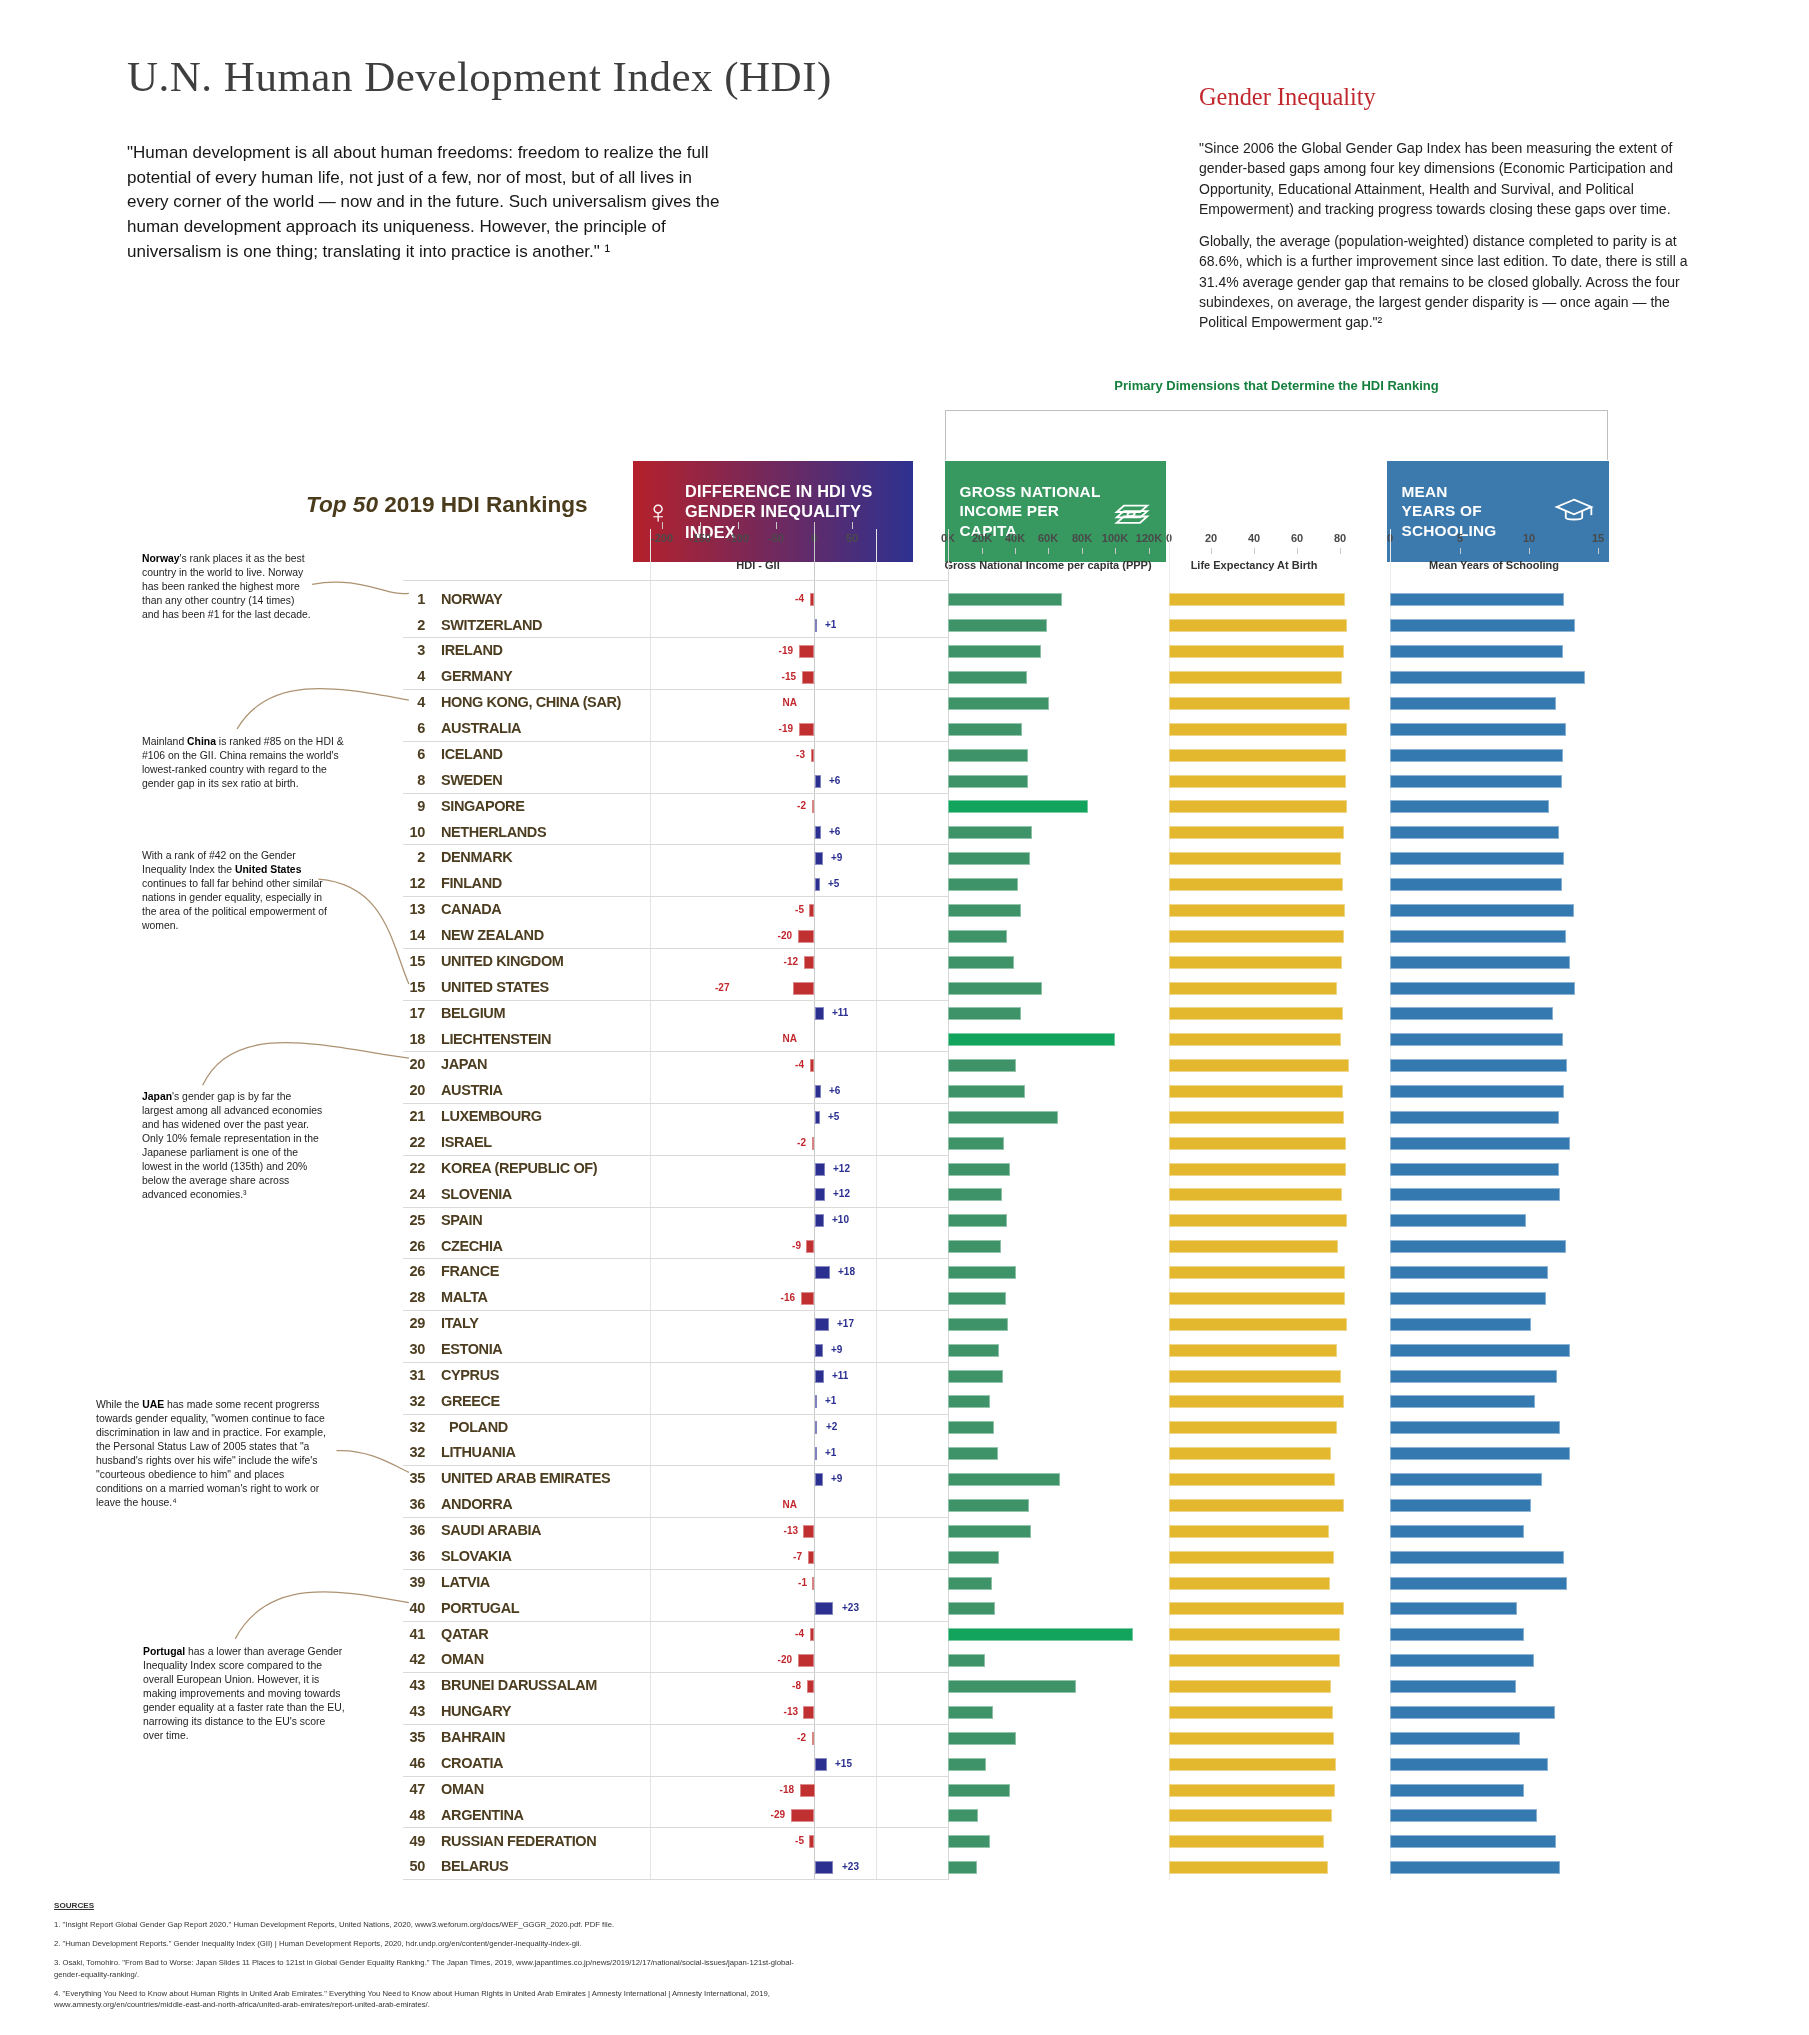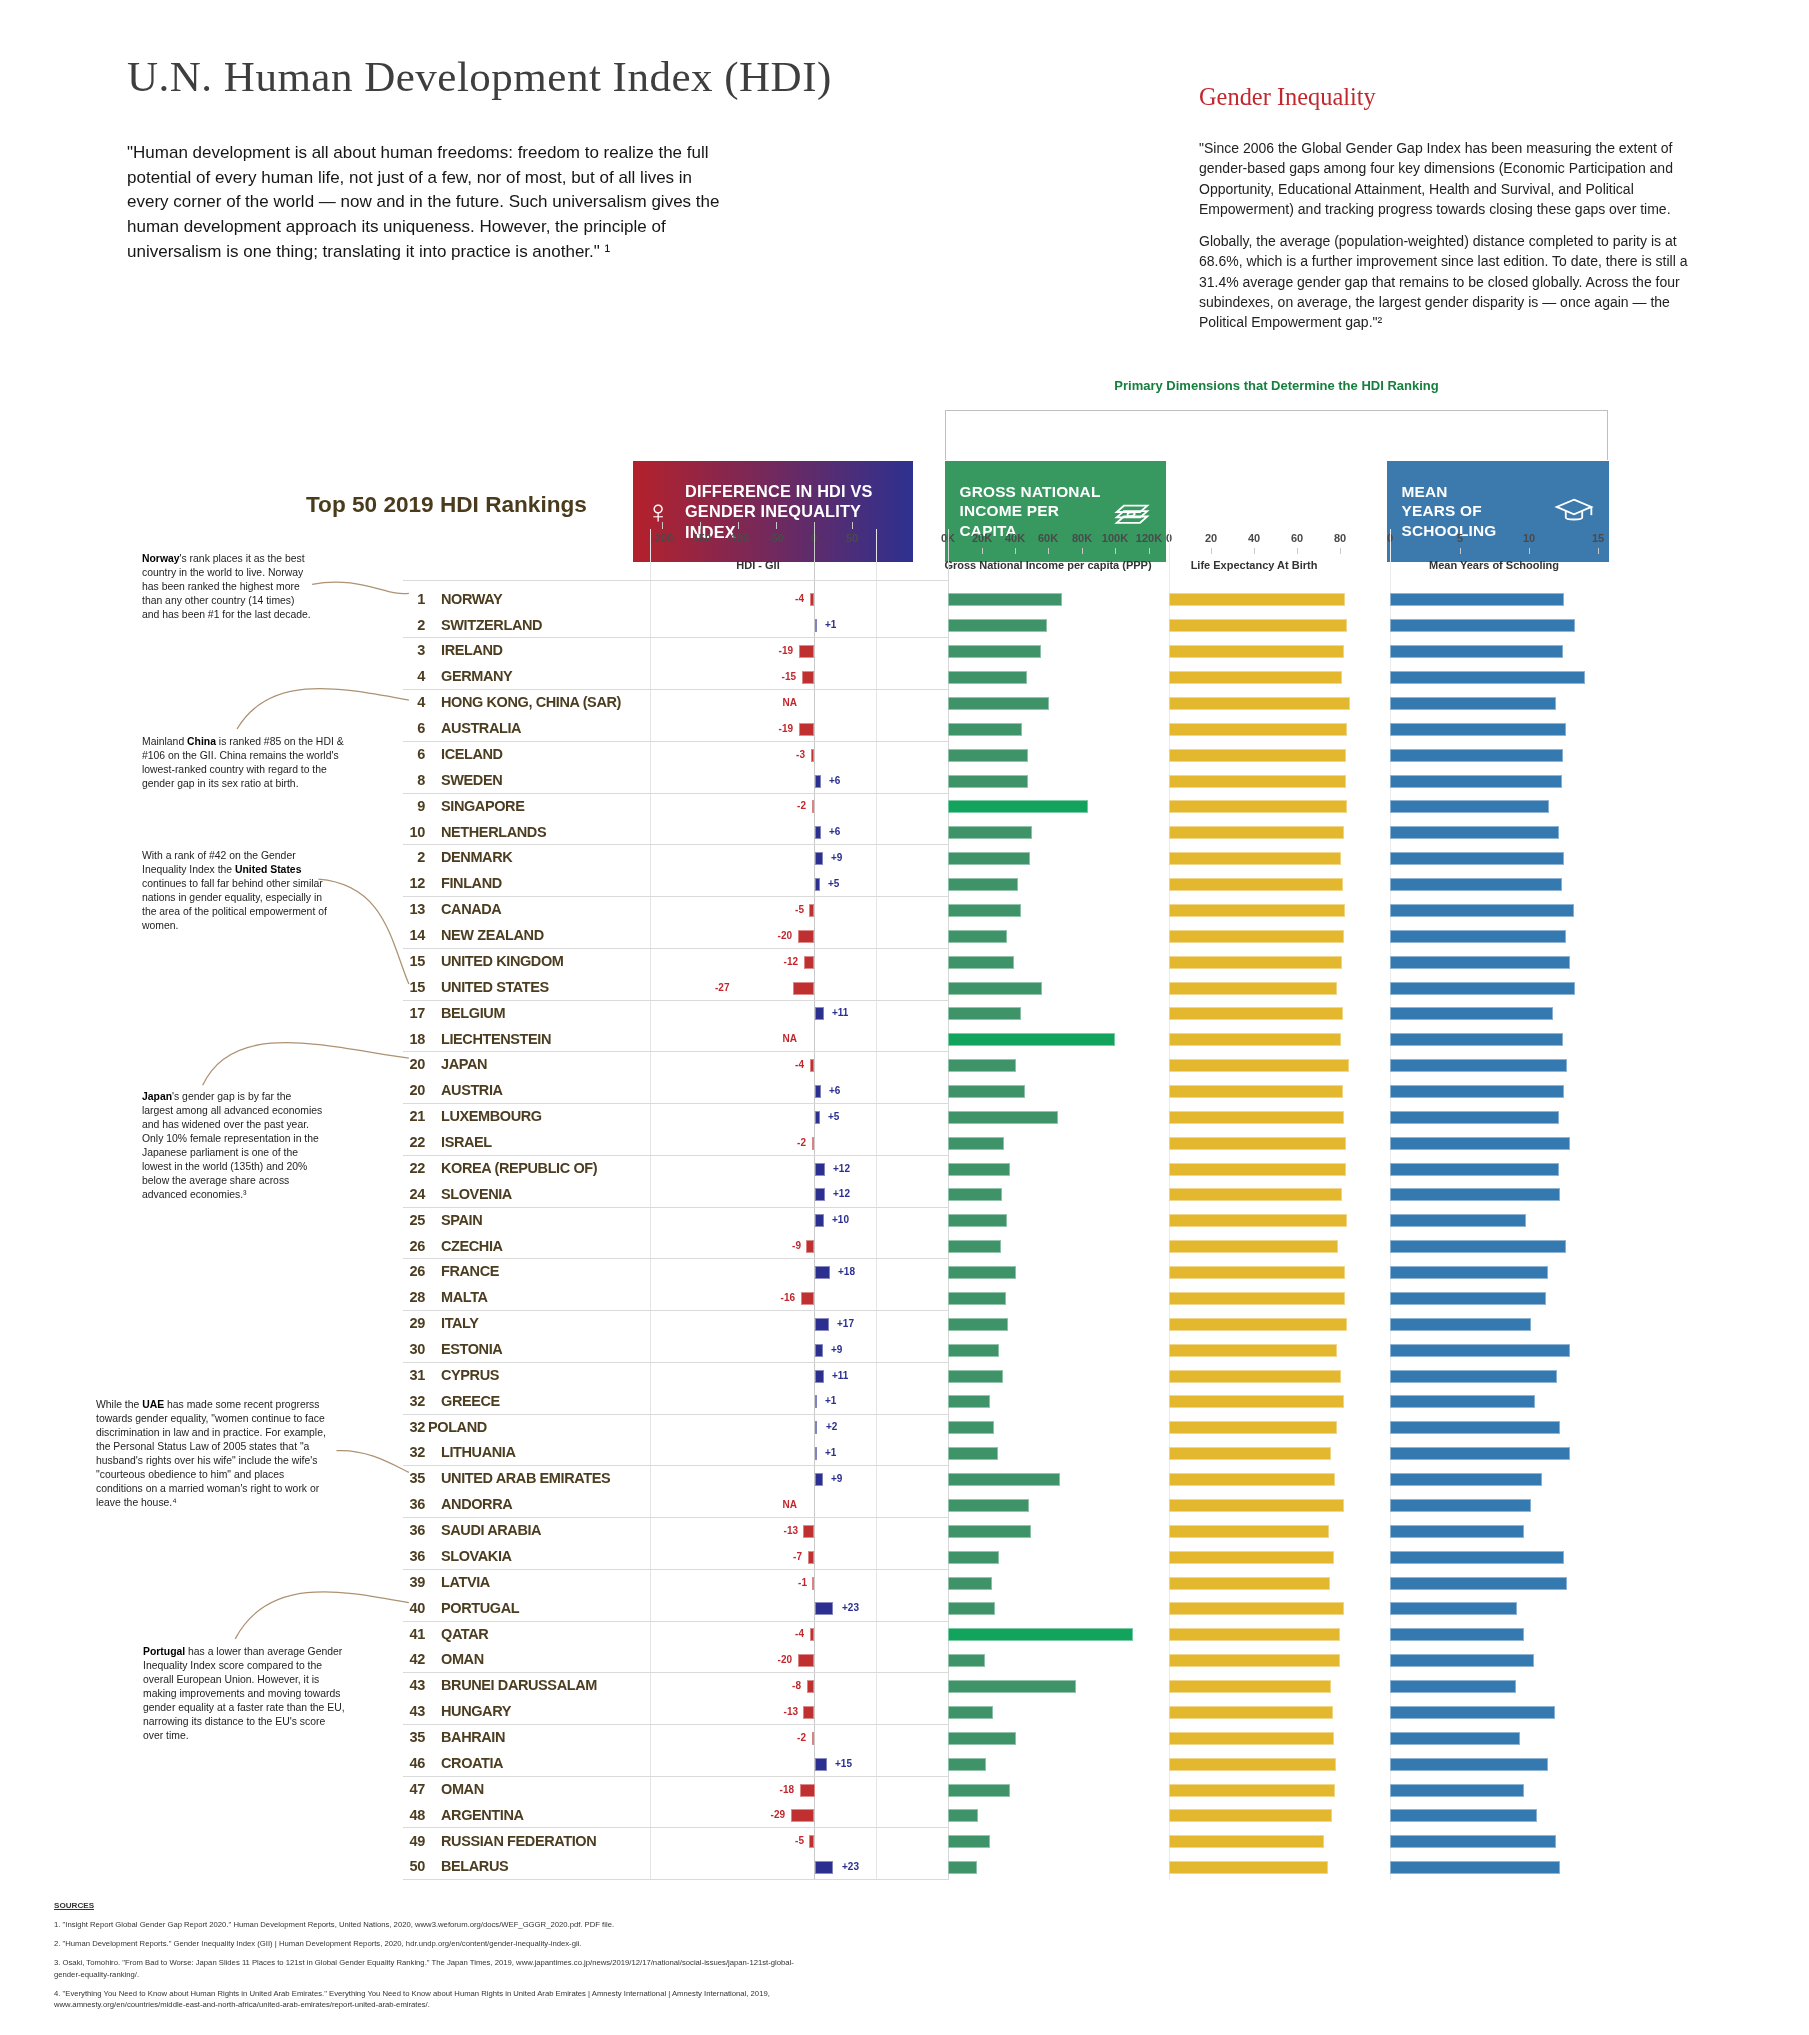--- a/index.html
+++ b/index.html
@@ -9,21 +9,21 @@
   #page-title{left:127px;top:52px;font-family:"Liberation Serif",serif;font-weight:400;
               font-size:43px;color:#3e3e3e;letter-spacing:0.5px;}
   #main-quote{left:127px;top:141px;width:597px;font-size:17px;color:#161616;line-height:1.45;font-weight:500;}
   #gi-heading{left:1199px;top:83px;font-family:"Liberation Serif",serif;font-size:24.4px;color:#c1272d;}
   .gi-para{left:1199px;width:520px;font-size:14px;color:#222;line-height:1.45;}
   #gi-para1{top:138px;}
   #gi-para2{top:231px;}
   #primary-label{left:945px;top:378px;width:663px;text-align:center;font-size:13px;font-weight:bold;color:#15803d;}
   .bracket{background:#bfbfbf;}
   #rankings-title{left:306px;top:492px;font-size:22.6px;font-weight:bold;color:#4a3b1c;}
-  #rankings-title .it{}
+  #rankings-title .it{font-style:italic;}
   .hdr-box{position:absolute;top:461px;height:101px;color:#fff;}
   .hdr-lines{position:absolute;left:14.5px;top:50%;transform:translateY(-50%);font-weight:bold;
              font-size:15.4px;line-height:1.28;letter-spacing:0.2px;}
   #diff-header .hdr-lines{left:52px;font-size:16.3px;}
   .hdr-icon{position:absolute;color:#fff;}
   .axis-tick{position:absolute;top:532px;font-size:11px;font-weight:bold;color:#4a4a4a;transform:translateX(-50%);}
   .tick-stub{position:absolute;width:0.9px;background:#c9c9c9;}
   .axis-caption{position:absolute;top:559px;font-size:11px;font-weight:bold;color:#333;transform:translateX(-50%);white-space:nowrap;}
   .vline{position:absolute;width:0.9px;}
   .row-line{position:absolute;height:0.9px;background:#dadada;}
@@ -450,21 +450,21 @@
         <div class="cname" style="left: 441px; top: 1393px;">GREECE</div>
         <div class="bar" style="left: 815px; top: 1395px; width: 1.8px; height: 12.7px; background: rgb(43, 47, 144);"></div>
         <div class="dlab" style="left: 825px; top: 1395px; color: rgb(43, 47, 144);">+1</div>
         <div class="bar" style="left: 948px; top: 1395px; width: 42px; height: 12.7px; background: rgb(62, 148, 104);"></div>
         <div class="bar" style="left: 1169px; top: 1395px; width: 175px; height: 12.7px; background: rgb(227, 183, 46);"></div>
         <div class="bar" style="left: 1390px; top: 1395px; width: 145px; height: 12.7px; background: rgb(53, 121, 177);"></div>
         <div class="row-line" style="left: 403px; top: 1414px; width: 545px;"></div>
       </div>
       <div>
         <div class="rank" style="left: 371px; top: 1419px;">32</div>
-        <div class="cname" style="left: 428px; top: 1419px;">POLAND</div>
+        <div class="cname" style="left: 449px; top: 1419px;">POLAND</div>
         <div class="bar" style="left: 815px; top: 1421px; width: 2.4px; height: 12.7px; background: rgb(43, 47, 144);"></div>
         <div class="dlab" style="left: 826px; top: 1421px; color: rgb(43, 47, 144);">+2</div>
         <div class="bar" style="left: 948px; top: 1421px; width: 46px; height: 12.7px; background: rgb(62, 148, 104);"></div>
         <div class="bar" style="left: 1169px; top: 1421px; width: 168px; height: 12.7px; background: rgb(227, 183, 46);"></div>
         <div class="bar" style="left: 1390px; top: 1421px; width: 170px; height: 12.7px; background: rgb(53, 121, 177);"></div>
       </div>
       <div>
         <div class="rank" style="left: 371px; top: 1444px;">32</div>
         <div class="cname" style="left: 441px; top: 1444px;">LITHUANIA</div>
         <div class="bar" style="left: 815px; top: 1447px; width: 1.8px; height: 12.7px; background: rgb(43, 47, 144);"></div>

